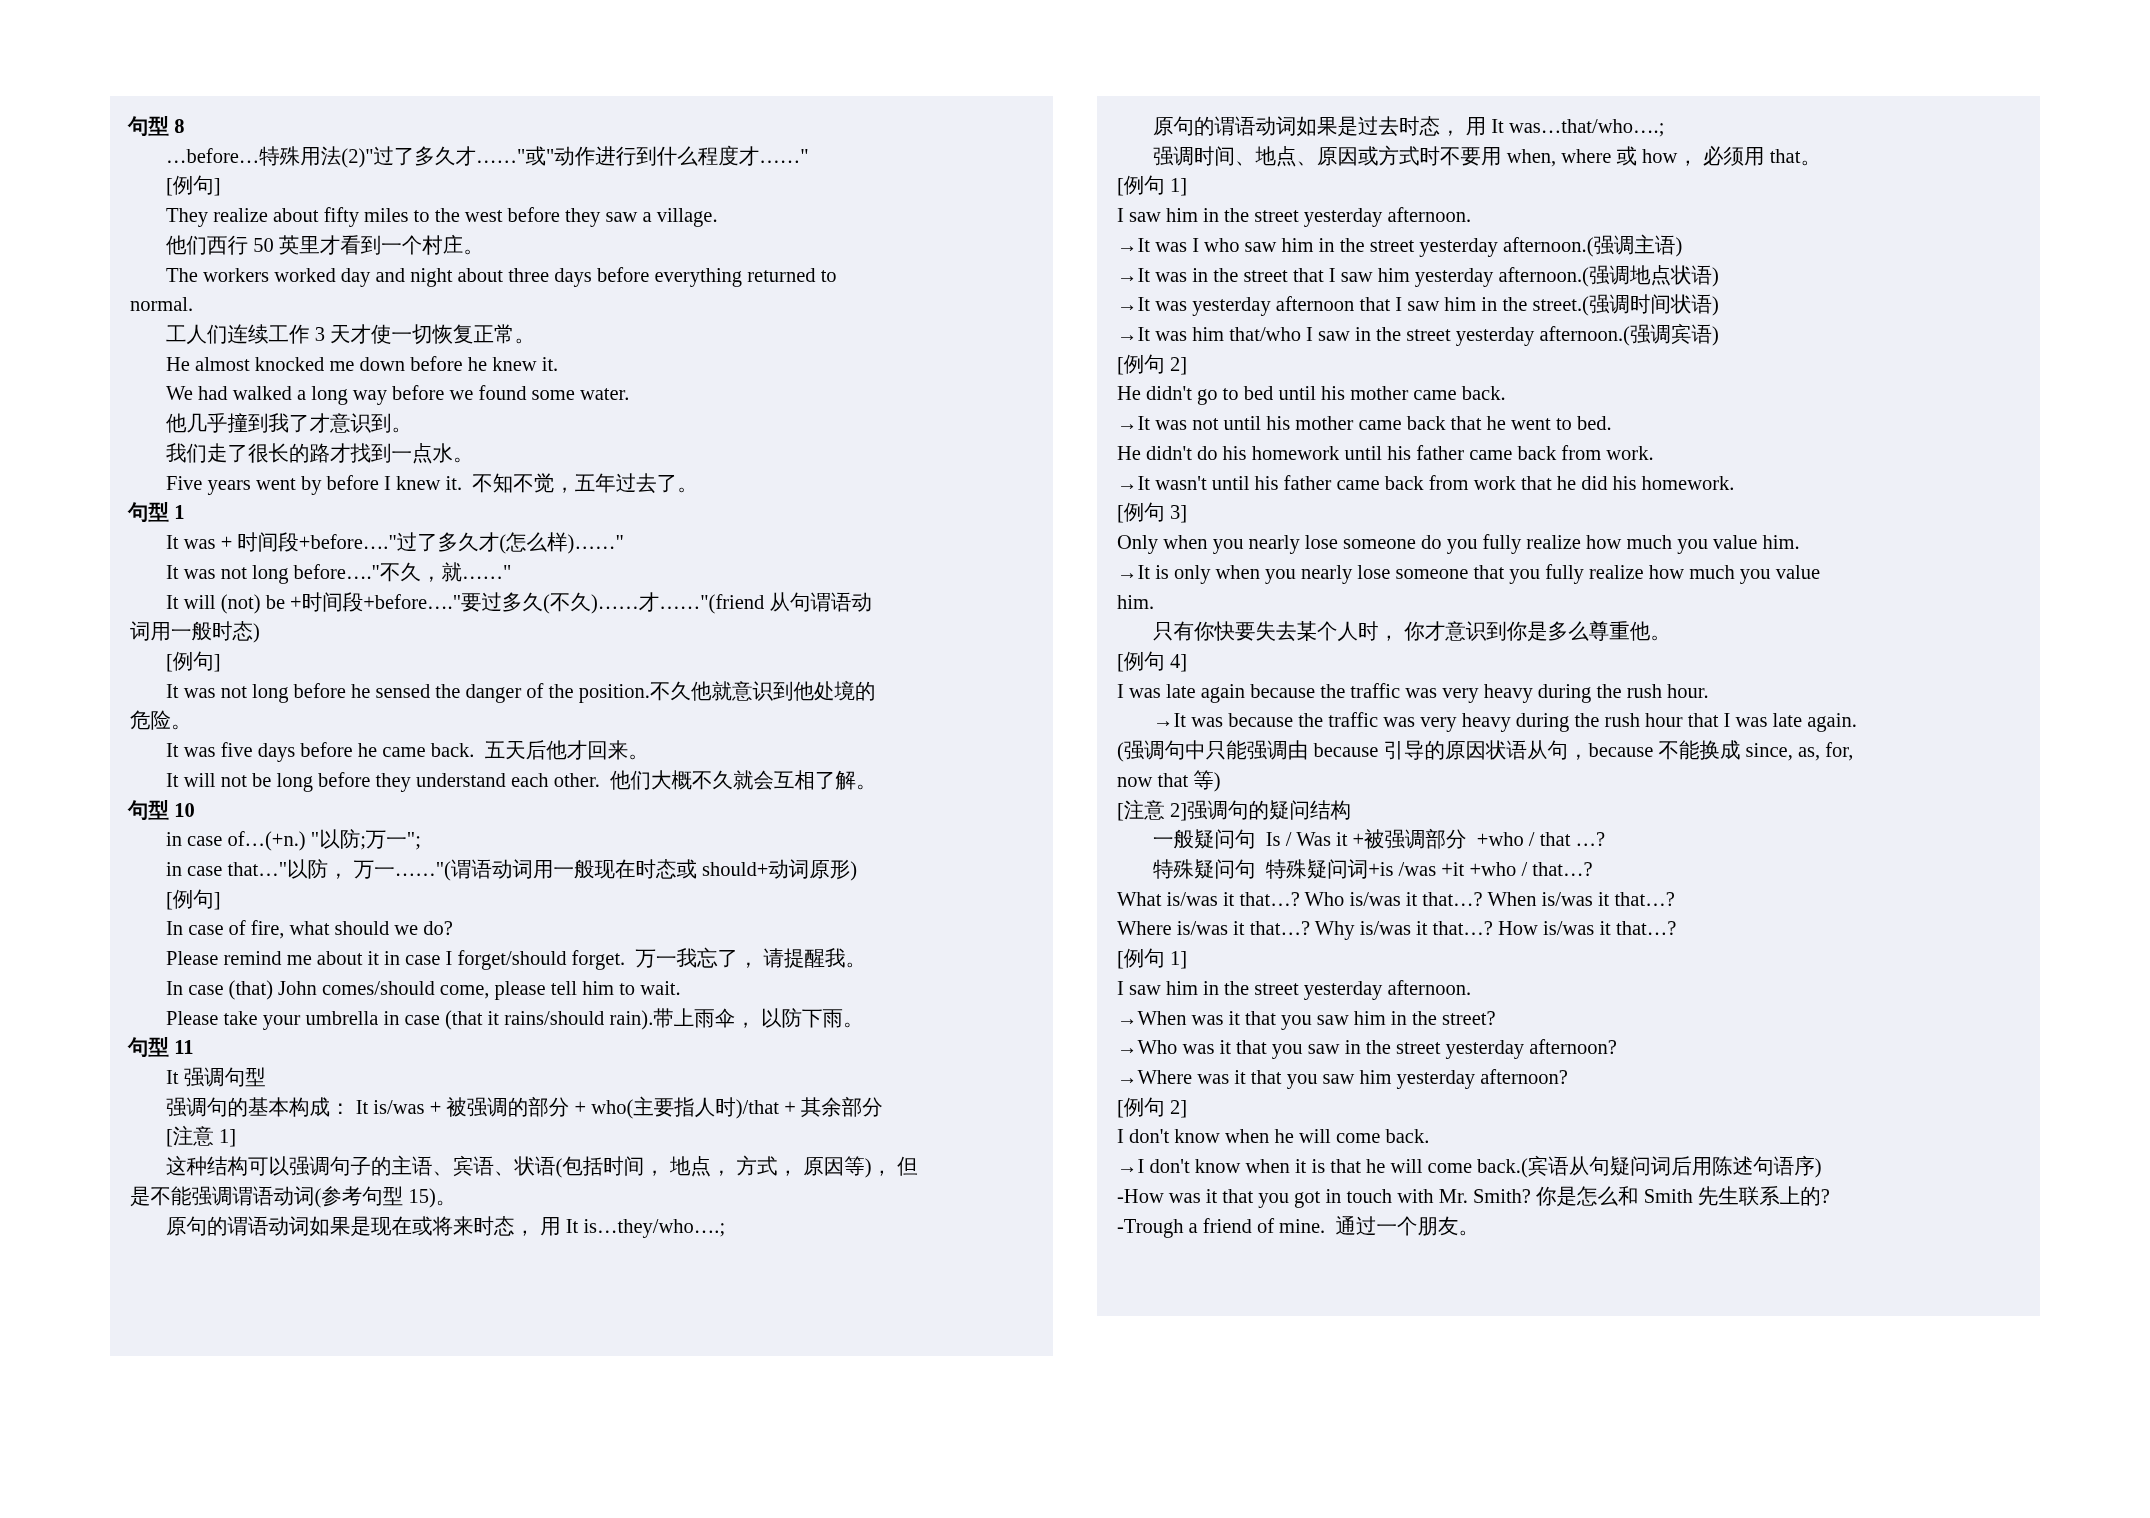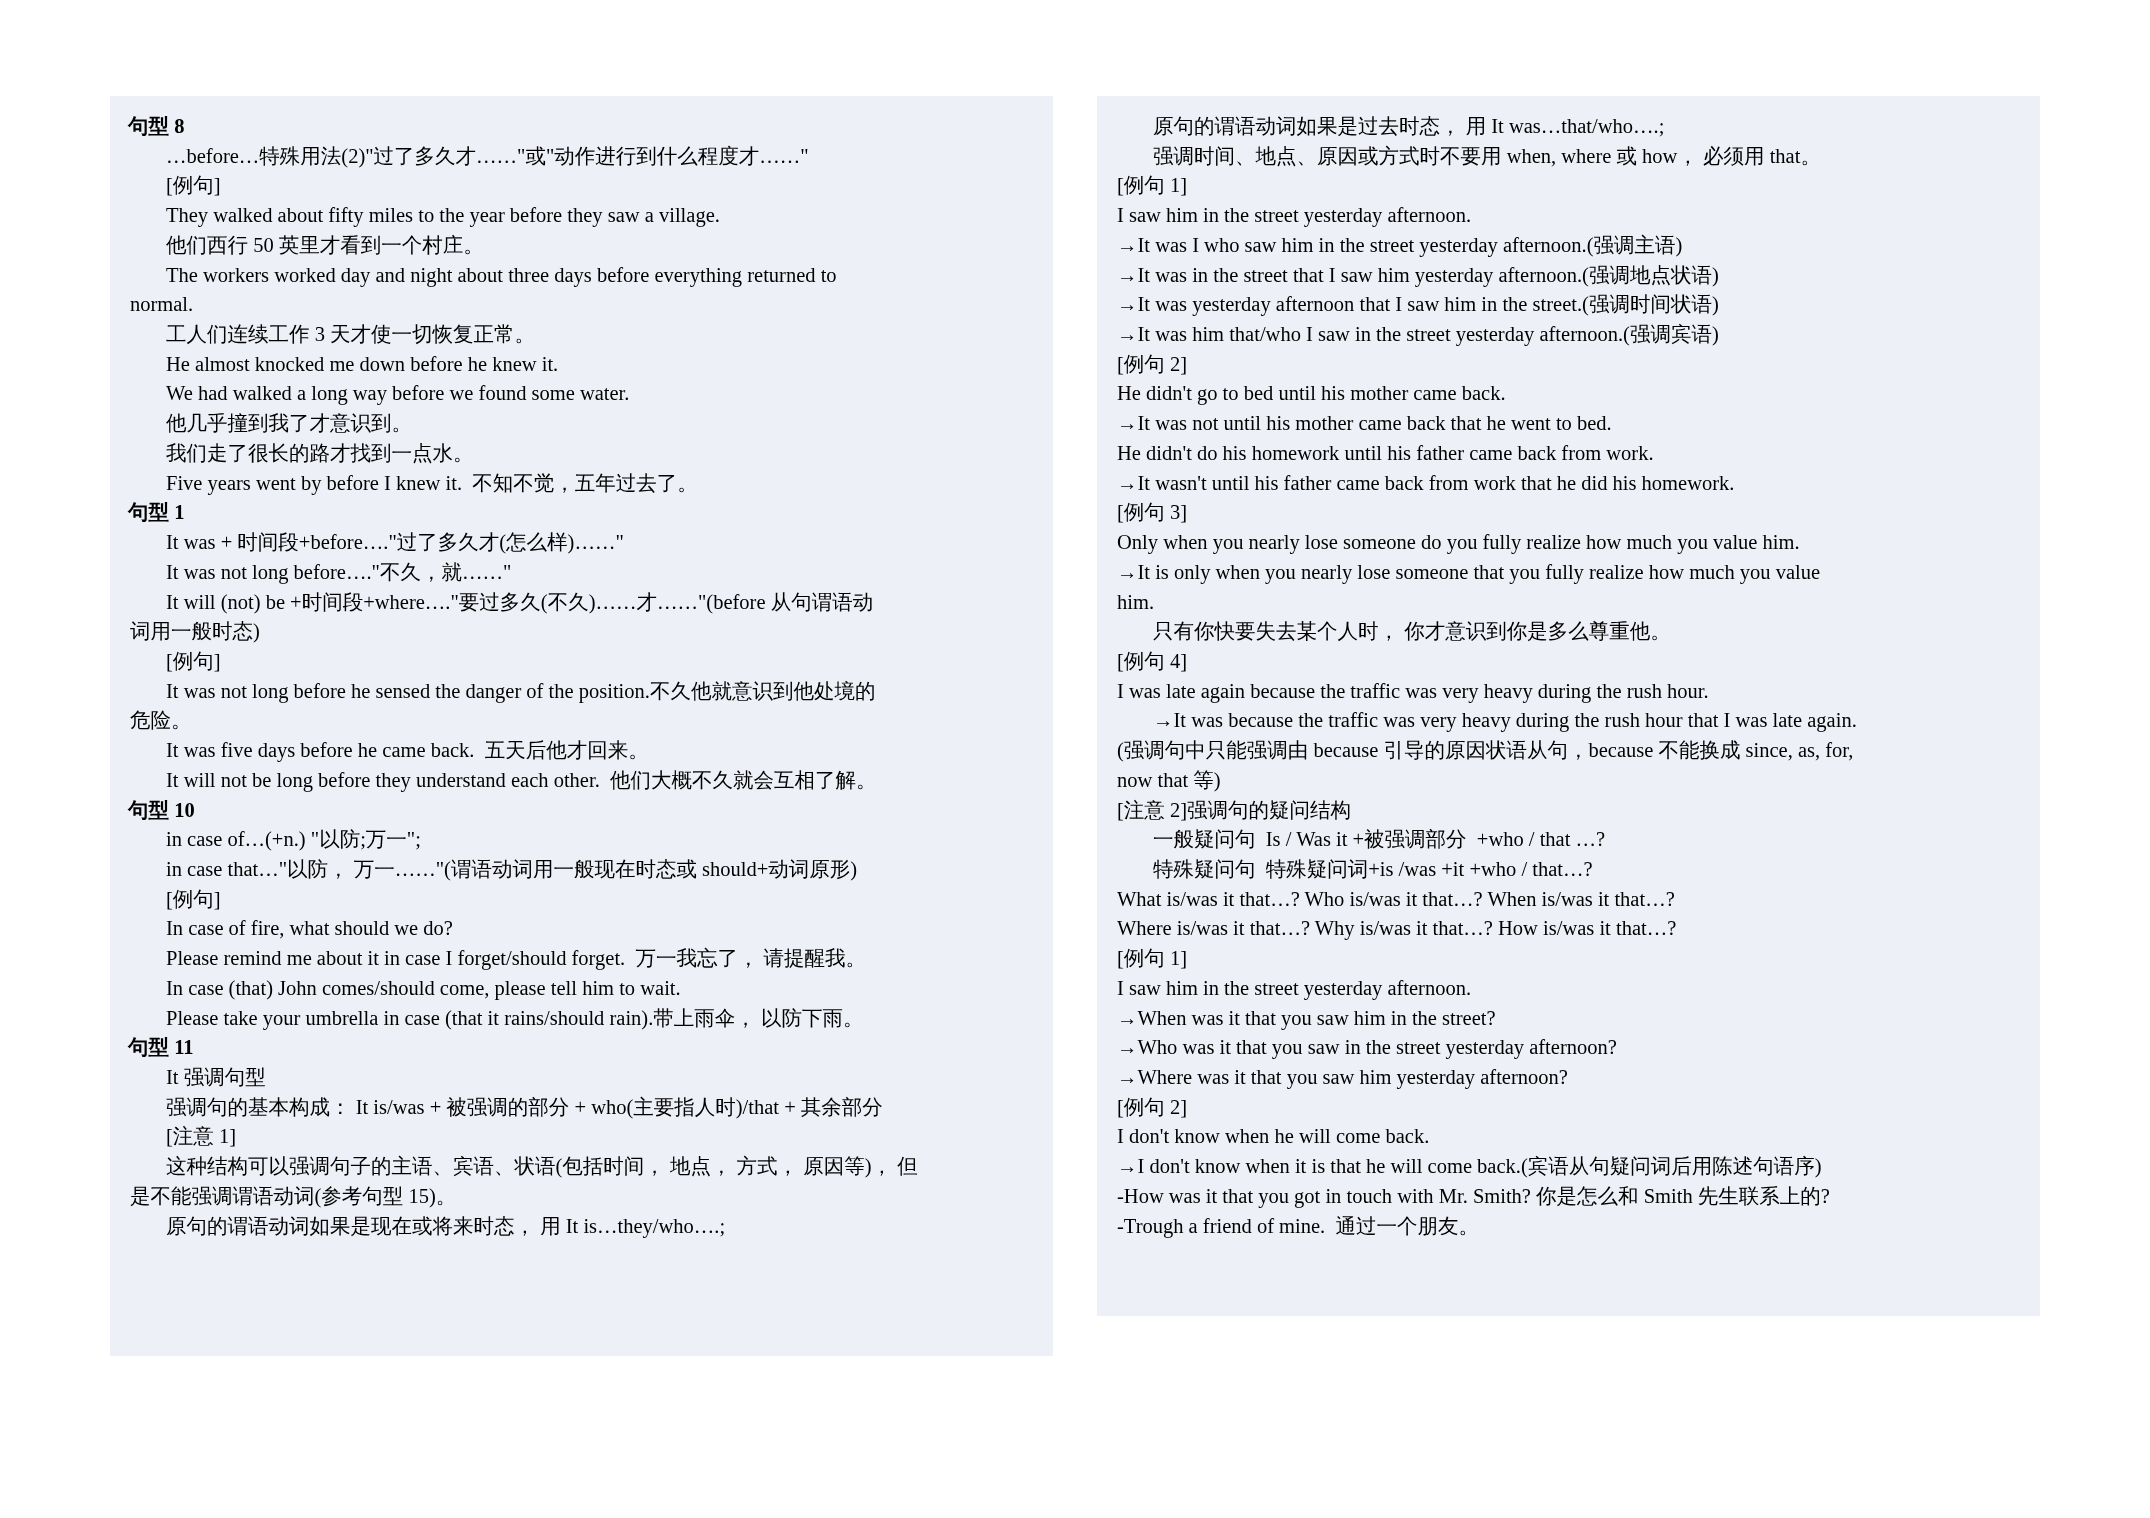--- a/index.html
+++ b/index.html
@@ -66,35 +66,35 @@
 </head>
 <body>
 
 <div class="page">
   <div class="columns">
 
     <div class="col col-left">
       <div class="line heading">句型 8</div>
       <div class="line ind1">…before…特殊用法(2)"过了多久才……"或"动作进行到什么程度才……"</div>
       <div class="line ind1">[例句]</div>
-      <div class="line ind1">They walked about fifty miles to the year before they saw a village.</div>
+      <div class="line ind1">They realize about fifty miles to the west before they saw a village.</div>
       <div class="line ind1">他们西行 50 英里才看到一个村庄。</div>
       <div class="line ind1">The workers worked day and night about three days before everything returned to</div>
       <div class="line ind0">normal.</div>
       <div class="line ind1">工人们连续工作 3 天才使一切恢复正常。</div>
       <div class="line ind1">He almost knocked me down before he knew it.</div>
       <div class="line ind1">We had walked a long way before we found some water.</div>
       <div class="line ind1">他几乎撞到我了才意识到。</div>
       <div class="line ind1">我们走了很长的路才找到一点水。</div>
       <div class="line ind1">Five years went by before I knew it.&nbsp; 不知不觉，五年过去了。</div>
 
       <div class="line heading">句型 1</div>
       <div class="line ind1">It was + 时间段+before…."过了多久才(怎么样)……"</div>
       <div class="line ind1">It was not long before…."不久，就……"</div>
-      <div class="line ind1">It will (not) be +时间段+where…."要过多久(不久)……才……"(before 从句谓语动</div>
+      <div class="line ind1">It will (not) be +时间段+before…."要过多久(不久)……才……"(friend 从句谓语动</div>
       <div class="line ind0">词用一般时态)</div>
       <div class="line ind1">[例句]</div>
       <div class="line ind1">It was not long before he sensed the danger of the position.不久他就意识到他处境的</div>
       <div class="line ind0">危险。</div>
       <div class="line ind1">It was five days before he came back.&nbsp; 五天后他才回来。</div>
       <div class="line ind1">It will not be long before they understand each other.&nbsp; 他们大概不久就会互相了解。</div>
 
       <div class="line heading">句型 10</div>
       <div class="line ind1">in case of…(+n.) "以防;万一";</div>
       <div class="line ind1">in case that…"以防， 万一……"(谓语动词用一般现在时态或 should+动词原形)</div>

